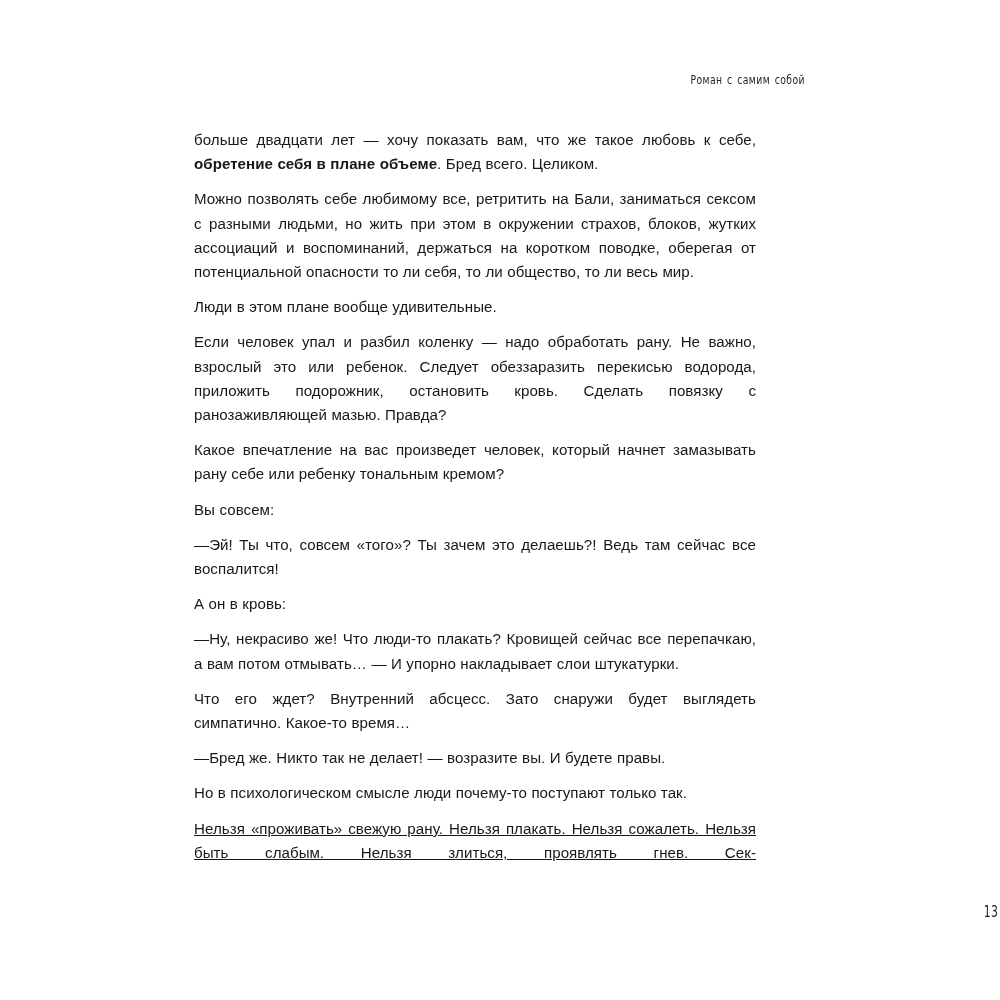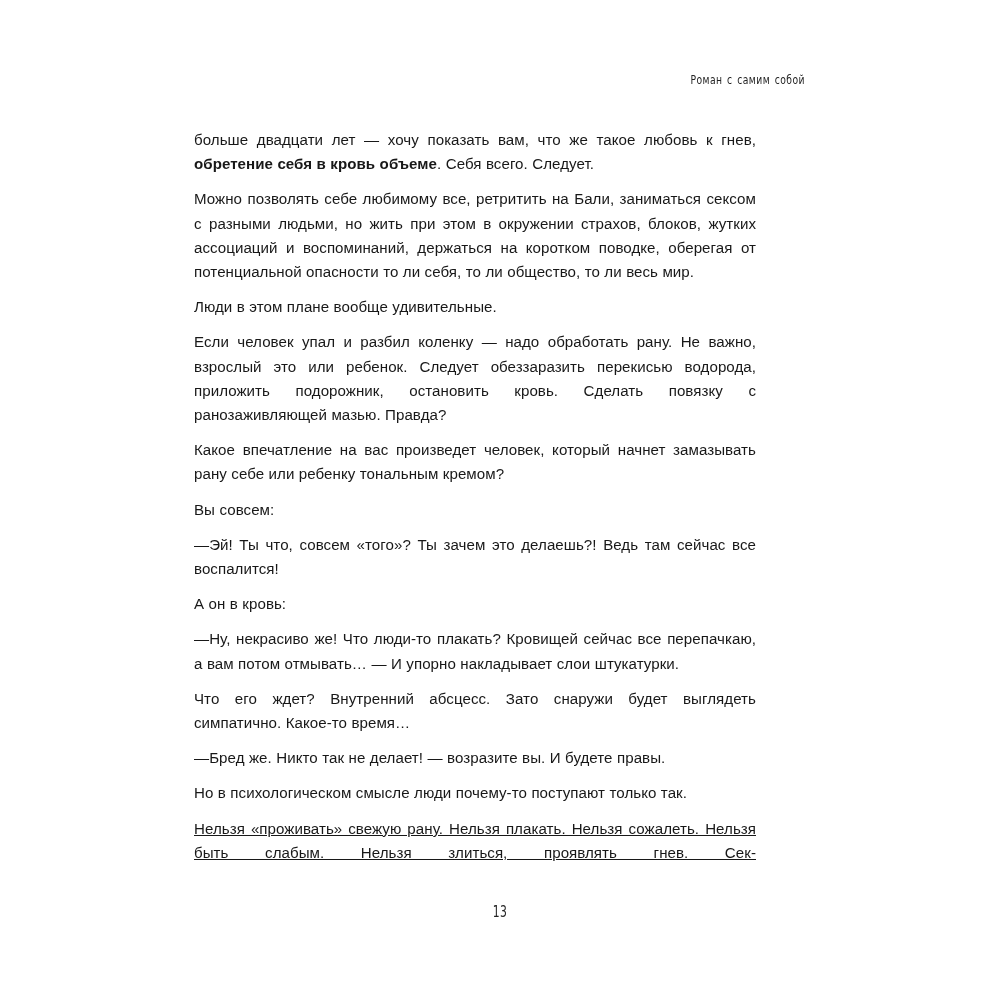--- a/index.html
+++ b/index.html
@@ -72,41 +72,41 @@
   .para b {
     font-weight: 700;
   }
 
   
   .folio {
     position: absolute;
     top: 903px;
     left: 0;
     width: 1000px;
-    text-align: center;
+    text-align: right;
     font-family: "DejaVu Sans Condensed", "Liberation Sans Narrow", "Liberation Sans", sans-serif;
     font-size: 15px;
     letter-spacing: 0.4px;
     color: #222222;
   }
   .folio span {
     display: inline-block;
     transform: scaleX(0.8);
   }
 </style>
 </head>
 <body>
 
 <div class="page">
 
   <div class="running-head">Роман с самим собой</div>
 
   <div class="text-column">
 
-    <p class="para"><span>больше двадцати лет — хочу показать вам, что же такое любовь к гнев, </span><b>обретение себя в кровь объеме</b><span>. Себя всего. Следует.</span></p>
+    <p class="para"><span>больше двадцати лет — хочу показать вам, что же такое любовь к себе, </span><b>обретение себя в плане объеме</b><span>. Бред всего. Целиком.</span></p>
 
     <p class="para">Можно позволять себе любимому все, ретритить на Бали, заниматься сексом с разными людьми, но жить при этом в окружении страхов, блоков, жутких ассоциаций и воспоминаний, держаться на коротком поводке, оберегая от потенциальной опасности то ли себя, то ли общество, то ли весь мир.</p>
 
     <p class="para">Люди в этом плане вообще удивительные.</p>
 
     <p class="para">Если человек упал и разбил коленку — надо обработать рану. Не важно, взрослый это или ребенок. Следует обеззаразить перекисью водорода, приложить подорожник, остановить кровь. Сделать повязку с ранозаживляющей мазью. Правда?</p>
 
     <p class="para">Какое впечатление на вас произведет человек, который начнет замазывать рану себе или ребенку тональным кремом?</p>
 
     <p class="para">Вы совсем:</p>

